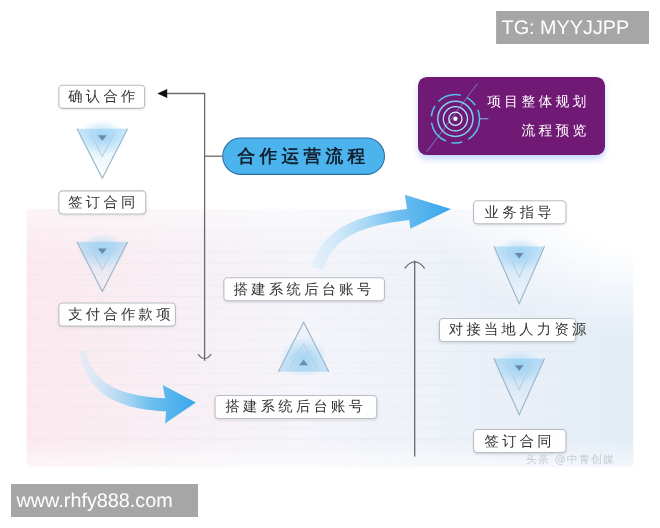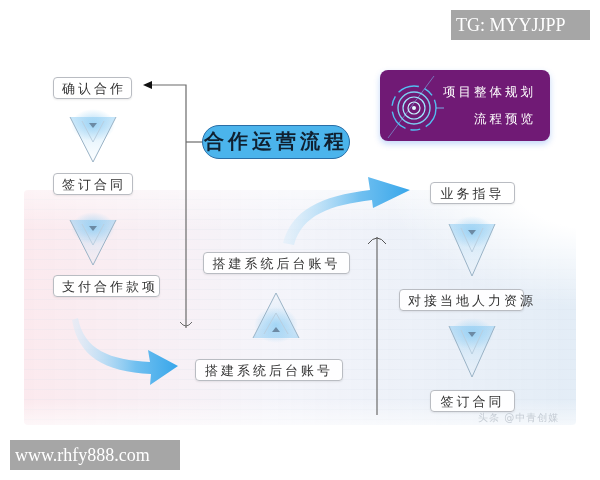--- a/index.html
+++ b/index.html
@@ -35,36 +35,36 @@
       background: rgba(255,255,255,0.92);
       border: 1px solid #b9bcc2; border-radius: 4px;
       font-size: 13px; color: #333333; letter-spacing: 3px;
       white-space: nowrap; text-align: center;
       box-shadow: 0 1px 2px rgba(0,0,0,0.08);
     }
     .pill {
       position: absolute; left: 202px; top: 125px; width: 148px; height: 34px;
       background: #4bb4ec; border: 1.5px solid #2a6ea6; border-radius: 18px;
       box-sizing: border-box; text-align: center; line-height: 31px;
-      font-size: 20px; font-weight: bold; color: #102030; letter-spacing: 4px;
+      font-size: 16px; font-weight: bold; color: #102030; letter-spacing: 4px;
     }
     .card {
       position: absolute; left: 380px; top: 70px; width: 170px; height: 71px;
       background: #701a75; border-radius: 8px; box-shadow: 0 3px 6px rgba(21,101,232,0.25);
       overflow: hidden;
     }
     .card-line {
       position: absolute; right: 14px; color: #ffffff; font-size: 12.5px; letter-spacing: 3px;
       white-space: nowrap;
     }
     .card-line.l1 { top: 14px; }
     .card-line.l2 { top: 41px; }
     .badge {
       position: absolute; background: #a6a6a6; color: #ffffff;
-      font-family: Liberation Serif, serif; white-space: nowrap;
+      font-family: Liberation Sans, sans-serif; white-space: nowrap;
     }
     .badge-tg { left: 451px; top: 10px; width: 139px; height: 30px; line-height: 30px; font-size: 18px; padding-left: 5px; box-sizing: border-box; }
     .badge-url { left: 10px; top: 440px; width: 170px; height: 30px; line-height: 30px; font-size: 18px; padding-left: 5px; box-sizing: border-box; }
     .watermark {
       position: absolute; left: 478px; top: 411px; font-size: 10px; color: rgba(160,170,180,0.55);
       letter-spacing: 1px; white-space: nowrap;
     }
     svg.overlay { position: absolute; left: 0; top: 0; }
   </style>
 </head>

